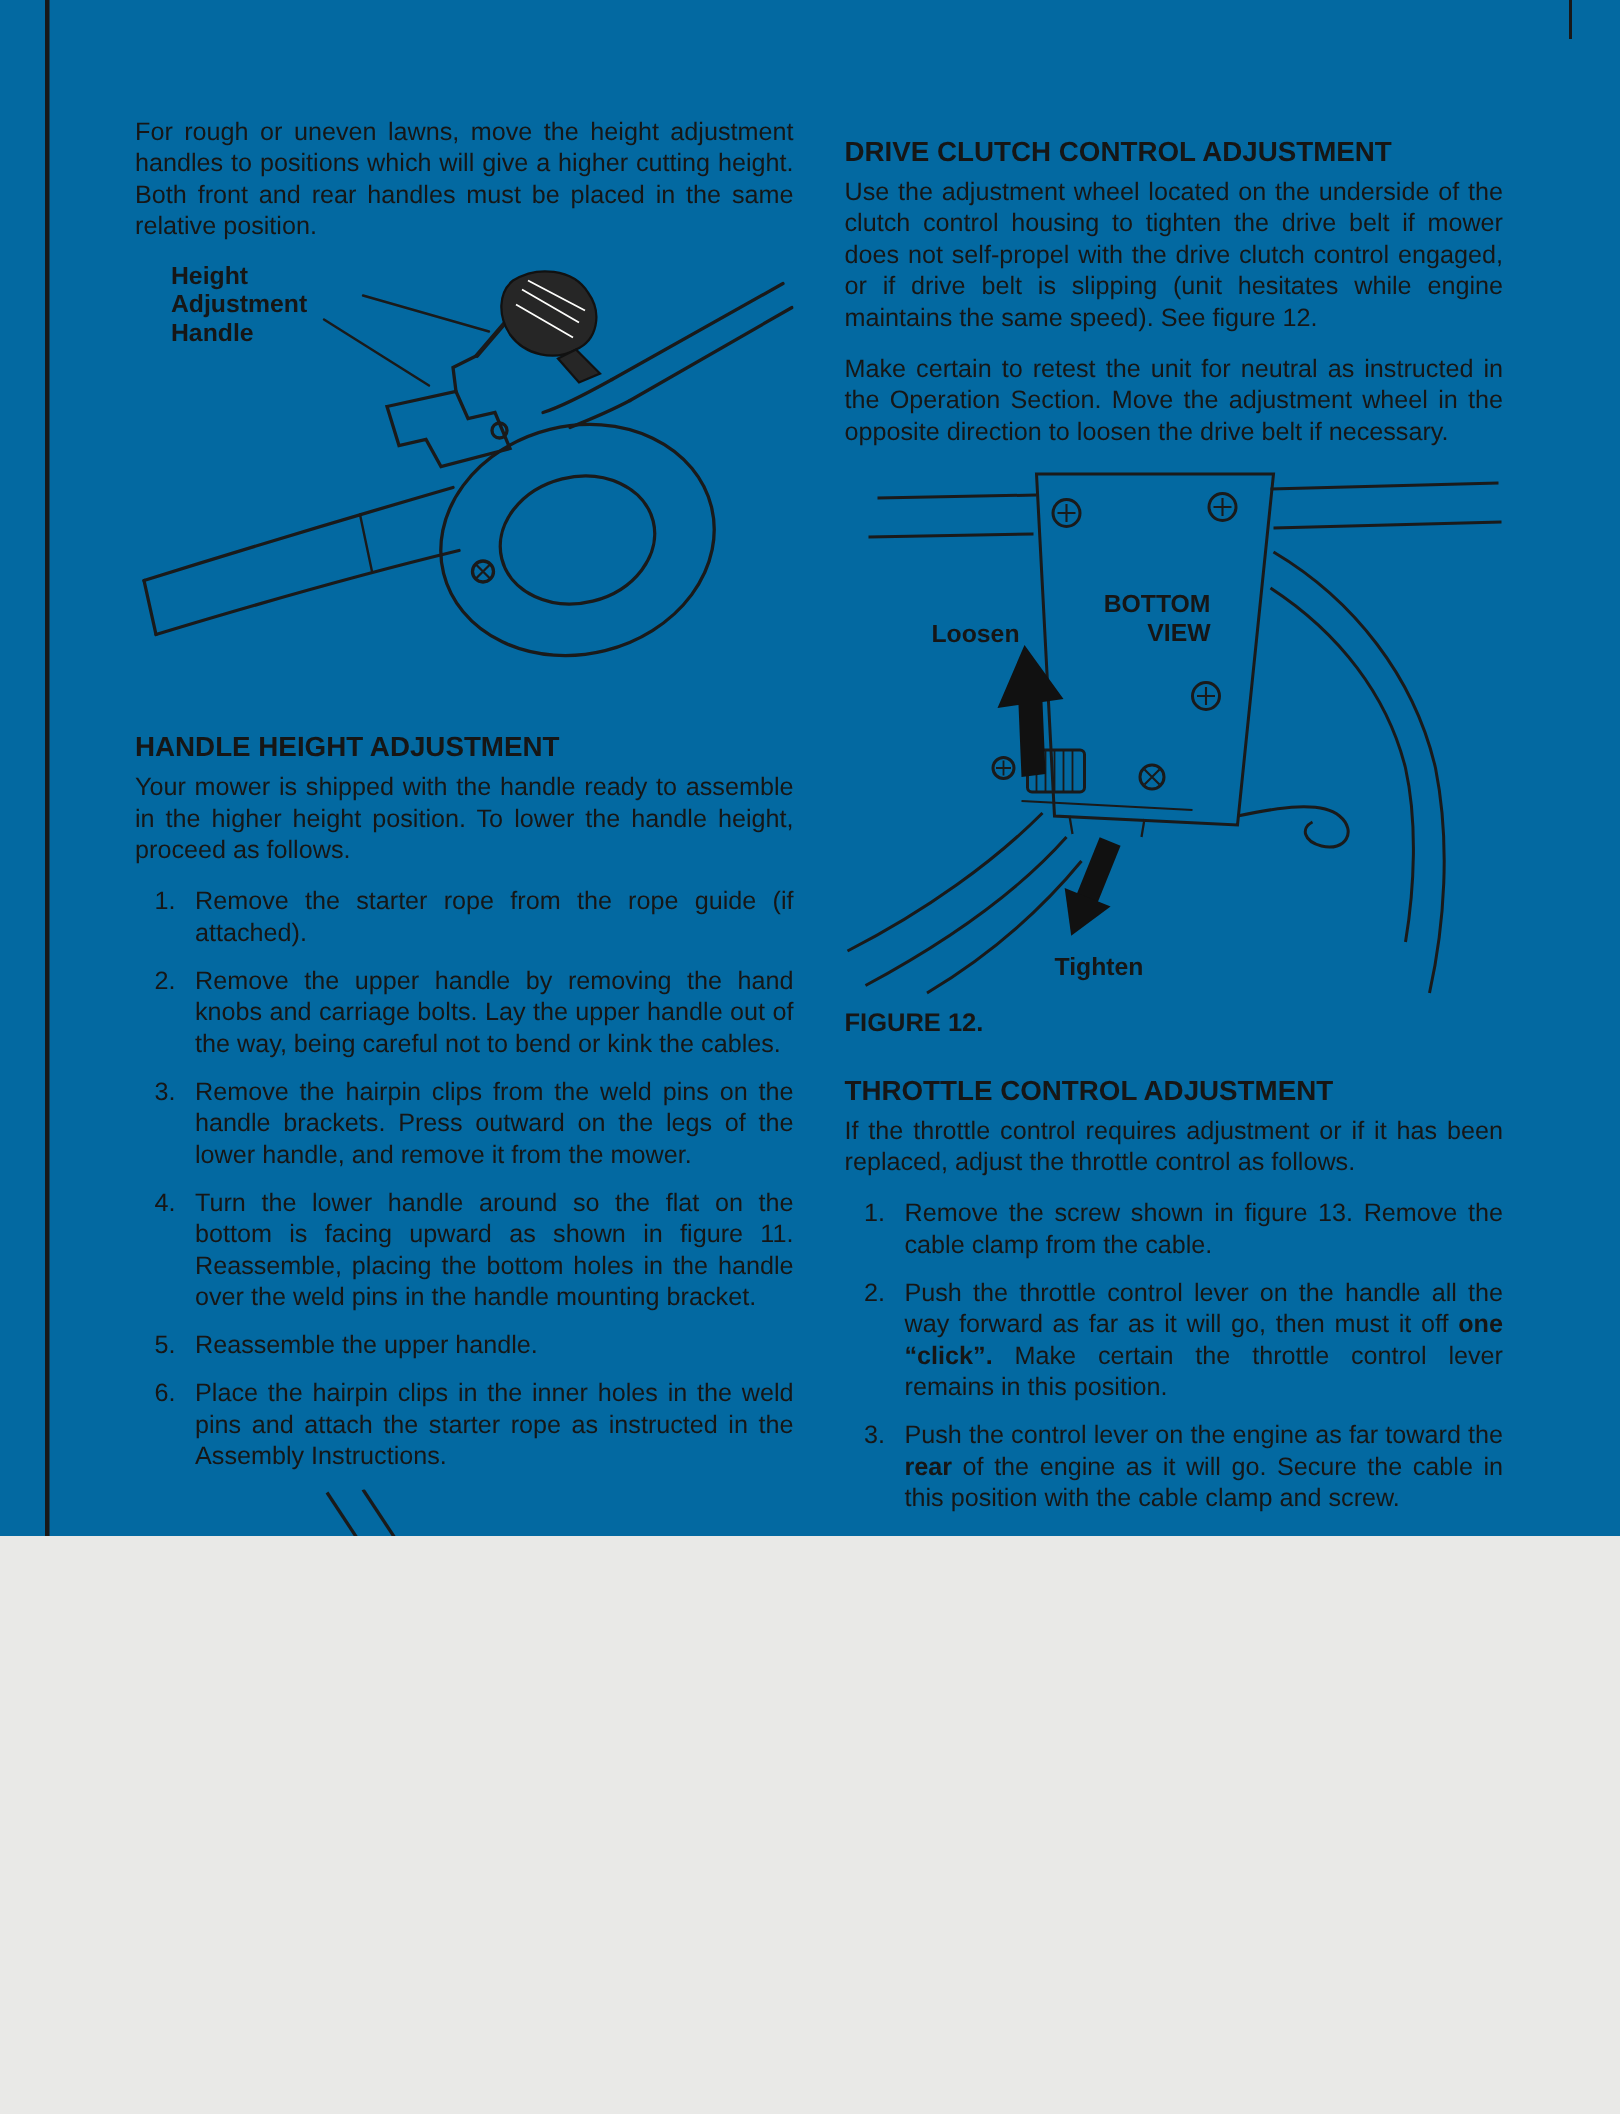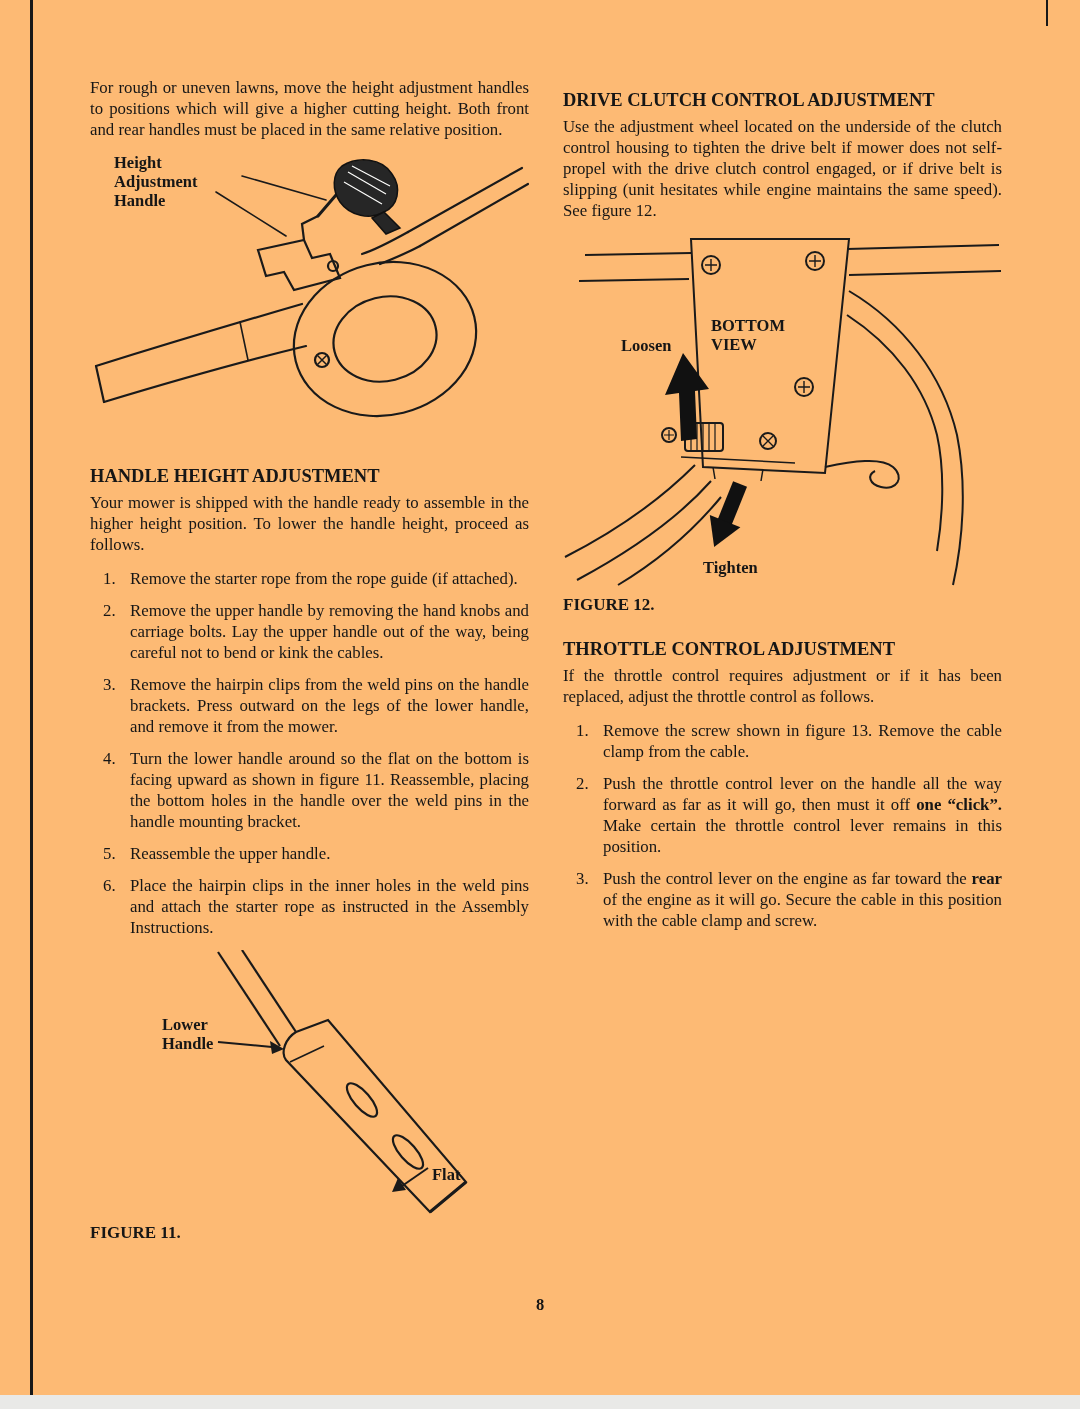--- a/index.html
+++ b/index.html
@@ -1,22 +1,22 @@
 <!DOCTYPE html>
 <html><head>
 <meta charset="utf-8">
 <style>
   * { margin:0; padding:0; box-sizing:border-box; }
   html,body { background:#e9e9e7; }
   .page {
     position:relative;
-    width:1080px; height:1395px;
+    width:1080px; height:1024px;
     margin:0 auto;
-    background:#fdba74;
-    font-family:Liberation Serif, serif;
+    background:#0369a1;
+    font-family:Liberation Sans, sans-serif;
     color:#161616;
     overflow:hidden;
   }
   .scan-line-left {
     position:absolute; left:30px; top:0; width:3px; height:1409px;
     background:#181818;
   }
   .scan-tick-top-right {
     position:absolute; left:1046px; top:0; width:2px; height:26px;
     background:#181818;
@@ -41,21 +41,21 @@
   .steps { margin:10px 0 0 13px; }
   .step { display:flex; margin-bottom:11px; }
   .step .num { flex:none; width:27px; font-size:16.8px; line-height:1.25; }
   .step .txt { flex:1; font-size:16.8px; line-height:1.25; text-align:justify; }
   .figure { position:relative; margin-top:4px; }
   .figure svg { display:block; }
   .fig-label {
     position:absolute; font-weight:700; font-size:16.5px; line-height:1.15;
     white-space:pre-line;
   }
-  .fig-label.center { text-align:left; }
+  .fig-label.center { text-align:right; }
   .page-number {
     position:absolute; left:50%; top:1295px; transform:translateX(-50%);
     font-weight:700; font-size:16.5px;
   }
 </style>
 </head>
 <body>
 
 <div class="page">
   <div class="scan-line-left"></div>
@@ -159,20 +159,21 @@
         </svg>
       </div>
       <p class="caption">FIGURE 11.</p>
 
     </div>
 
     <div class="col">
 
       <h2 class="section first">DRIVE CLUTCH CONTROL ADJUSTMENT</h2>
       <p class="body">Use the adjustment wheel located on the underside of the clutch control housing to tighten the drive belt if mower does not self-propel with the drive clutch control engaged, or if drive belt is slipping (unit hesitates while engine maintains the same speed). See figure 12.</p>
+      <p class="body">Make certain to retest the unit for neutral as instructed in the Operation Section. Move the adjustment wheel in the opposite direction to loosen the drive belt if necessary.</p>
 
       <div class="figure" style="height:352px;">
         <div class="fig-label" style="left:58px; top:102px;">Loosen</div>
         <div class="fig-label center" style="left:148px; top:82px; width:96px;">BOTTOM
 VIEW</div>
         <div class="fig-label" style="left:140px; top:324px;">Tighten</div>
         <svg width="439" height="352" viewBox="0 0 439 352">
           <g fill="none" stroke="#1a1a1a" stroke-width="2">
             <path d="M22,20 L128,18"></path>
             <path d="M16,46 L126,44"></path>

